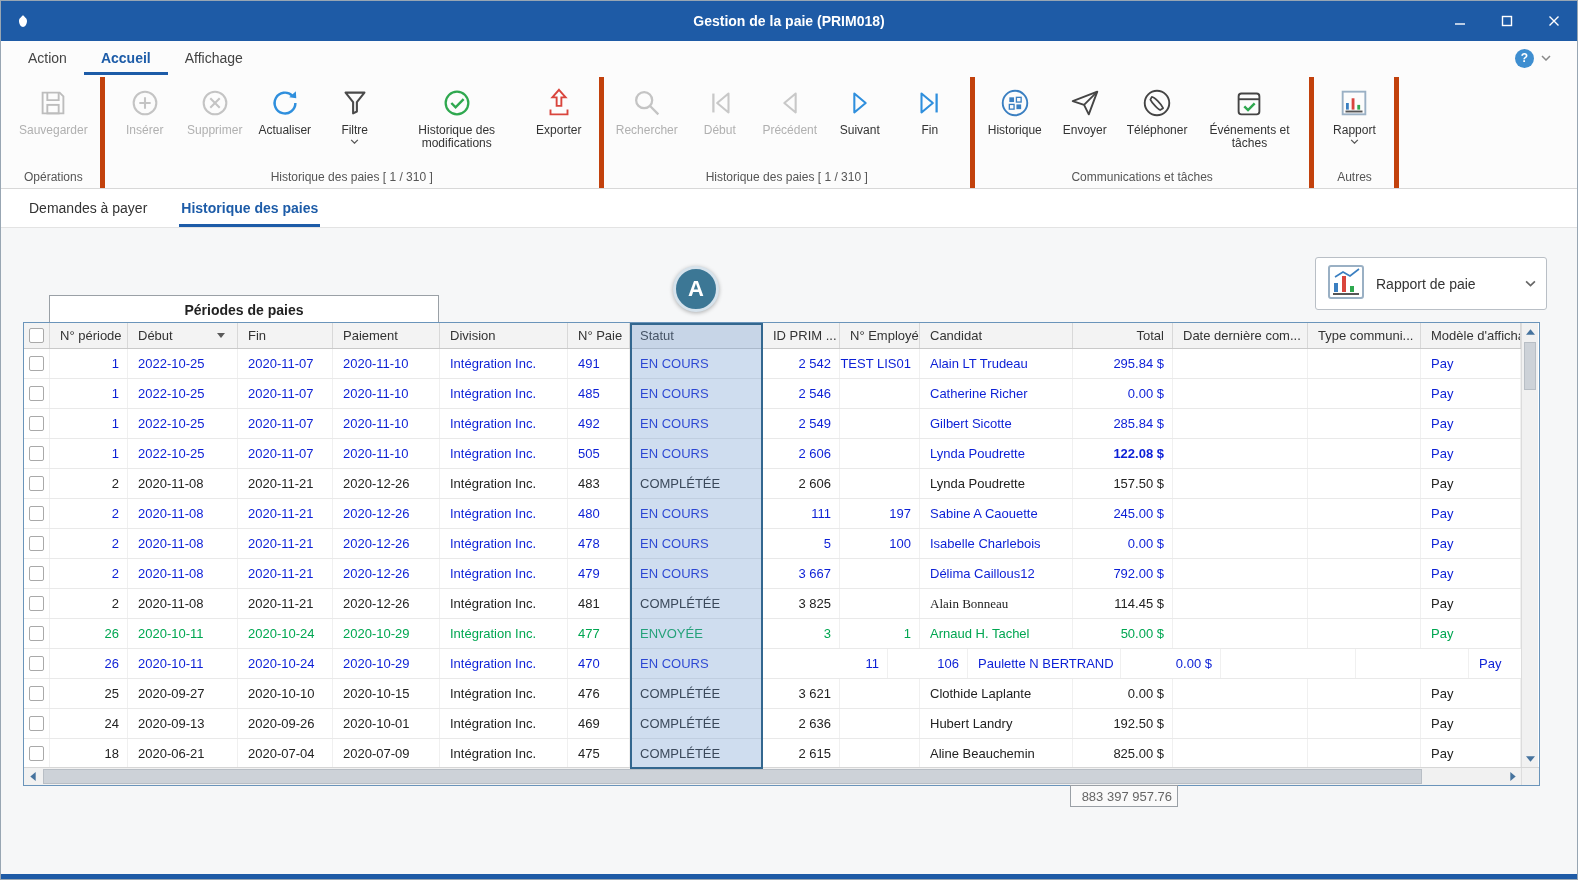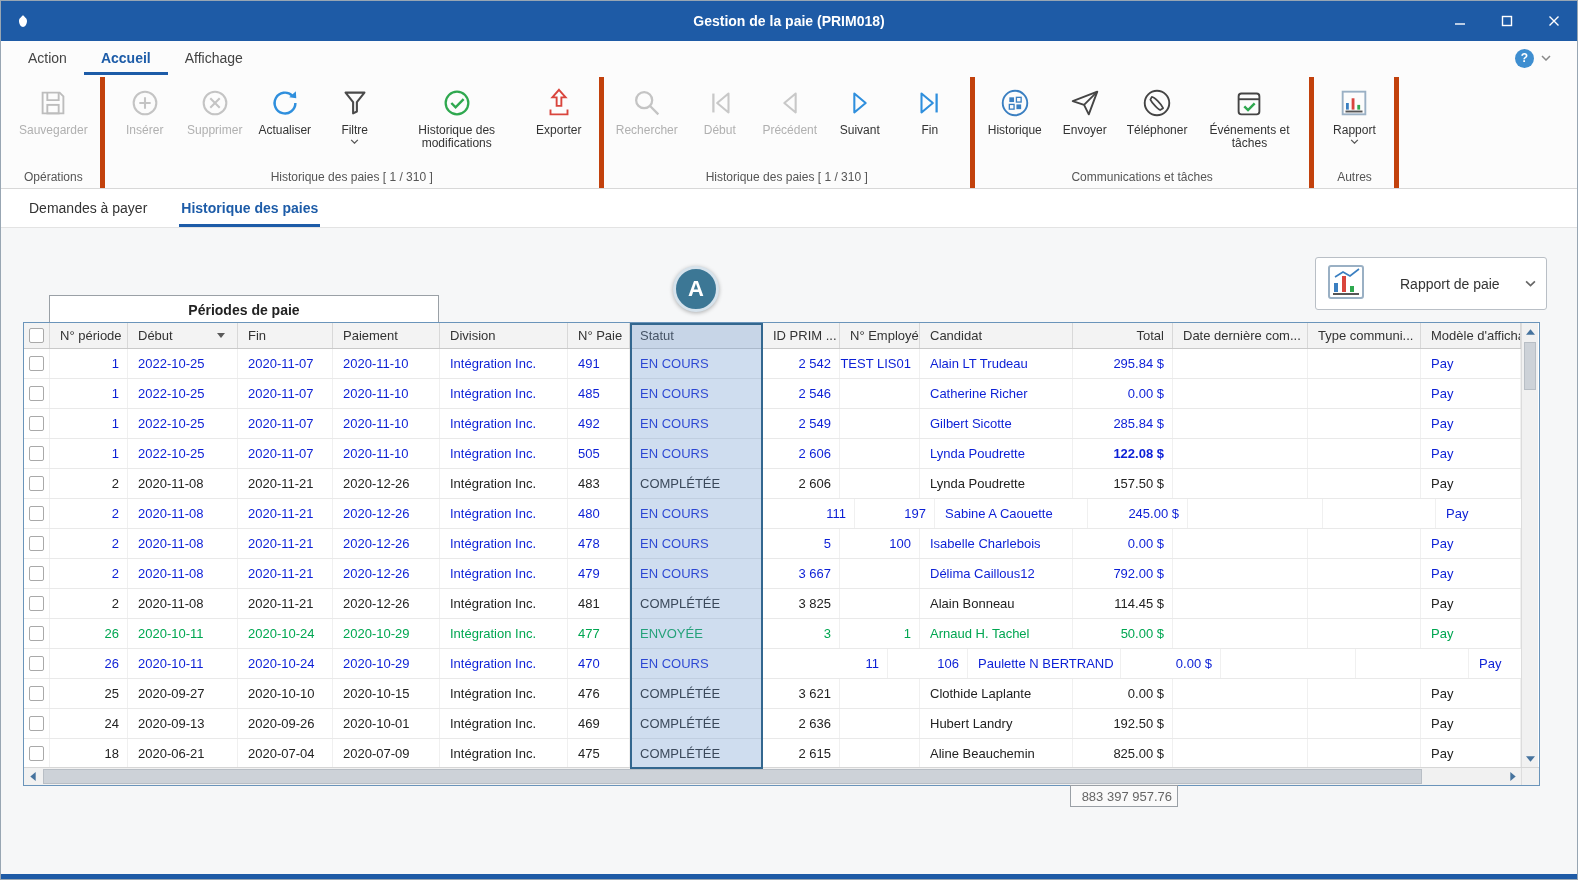--- a/index.html
+++ b/index.html
@@ -33,21 +33,21 @@
   .btn-chev { margin-top:2px; }
 
   
   .tabrow { height:38px; flex:none; background:#fff; display:flex; align-items:stretch; padding-left:26px; gap:30px; border-bottom:1px solid #e3e3e3; }
   .doc-tab { display:flex; align-items:center; font-size:14px; color:#333; padding:0 2px; cursor:default; }
   .doc-tab.active { color:#1d5ca8; font-weight:700; box-shadow:inset 0 -3px 0 #1d5ca8; }
 
   
   .main { flex:1; position:relative; background:#f6f7f8; }
   .report-btn { position:absolute; top:29px; right:30px; width:232px; height:53px; background:#fff; border:1px solid #b9bfc6; border-radius:3px; display:flex; align-items:center; padding:0 10px; box-sizing:border-box; gap:10px; cursor:default; }
-  .rb-label { font-size:14px; color:#333; flex:1;margin-left:24px; }
+  .rb-label { font-size:14px; color:#333; flex:1; }
   .periodes-box { position:absolute; left:48px; top:67px; width:390px; height:28px; border:1px solid #9aa0a6; border-bottom:none; background:#fff; display:flex; align-items:center; justify-content:center; font-size:14px; font-weight:700; color:#222; box-sizing:border-box; }
 
   
   .grid-wrap { position:absolute; left:22px; top:94px; border:1px solid #6a94ba; background:#fff; }
   .grid-top { display:flex; }
   .grid-main { width:1497px; }
   .grid-header { display:flex; height:26px; background:#f3f3f3; border-bottom:1px solid #c9c9c9; box-sizing:border-box; }
   .hcell { display:flex; align-items:center; padding:0 8px 0 10px; font-size:13px; color:#333; border-right:1px solid #d8d8d8; box-sizing:border-box; flex:none; white-space:nowrap; overflow:hidden; }
   .hcell.col-check, .gcell.col-check { justify-content:center; padding:0; }
   .grid-body { height:418px; overflow:hidden; }
@@ -342,21 +342,21 @@
             <path d="M7 31h26" stroke="#555" stroke-width="2"></path>
             <path d="M9 14l8-5 7 4 9-7" fill="none" stroke="#3a7fc1" stroke-width="1.6"></path>
           </svg>
       </span>
       <span class="rb-label">Rapport de paie</span>
       <svg width="11" height="7" viewBox="0 0 10 6">
           <path d="M1 1l4 4 4-4" fill="none" stroke="#666" stroke-width="1.5"></path>
         </svg>
     </div>
 
-    <div class="periodes-box">Périodes de paie</div>
+    <div class="periodes-box">Périodes de paies</div>
 
     <div class="grid-wrap">
       <div class="grid-top">
         <div class="grid-main">
           <div class="grid-header">
               <div class="hcell col-check" style="width: 26px;">
                 <span class="cb"></span>
               </div>
               <div class="hcell" style="width: 78px;">
                 <span>N° période</span>
@@ -502,21 +502,21 @@
                 <div class="gcell col-check" style="width: 26px;">
                   <span class="cb"></span>
                 </div>
                 <div class="gcell" style="width: 78px; justify-content: flex-end;">2</div>
                 <div class="gcell" style="width: 110px;">2020-11-08</div>
                 <div class="gcell" style="width: 95px;">2020-11-21</div>
                 <div class="gcell" style="width: 107px;">2020-12-26</div>
                 <div class="gcell" style="width: 128px;">Intégration Inc.</div>
                 <div class="gcell" style="width: 62px;">480</div>
                 <div class="gcell" style="width: 133px;">EN COURS</div>
-                <div class="gcell" style="width: 92px; justify-content: flex-end;">111</div>
+                <div class="gcell" style="width: 77px; justify-content: flex-end;">111</div>
                 <div class="gcell" style="width: 80px; justify-content: flex-end;">197</div>
                 <div class="gcell" style="width: 153px;">Sabine A Caouette</div>
                 <div class="gcell" style="width: 100px; justify-content: flex-end;">245.00 $</div>
                 <div class="gcell" style="width: 135px;"></div>
                 <div class="gcell" style="width: 113px;"></div>
                 <div class="gcell" style="width: 100px;">Pay</div>
               </div>
               <div class="grow c-blue">
                 <div class="gcell col-check" style="width: 26px;">
                   <span class="cb"></span>
@@ -561,21 +561,21 @@
                 </div>
                 <div class="gcell" style="width: 78px; justify-content: flex-end;">2</div>
                 <div class="gcell" style="width: 110px;">2020-11-08</div>
                 <div class="gcell" style="width: 95px;">2020-11-21</div>
                 <div class="gcell" style="width: 107px;">2020-12-26</div>
                 <div class="gcell" style="width: 128px;">Intégration Inc.</div>
                 <div class="gcell" style="width: 62px;">481</div>
                 <div class="gcell" style="width: 133px;">COMPLÉTÉE</div>
                 <div class="gcell" style="width: 77px; justify-content: flex-end;">3 825</div>
                 <div class="gcell" style="width: 80px; justify-content: flex-end;"></div>
-                <div class="gcell" style="width: 153px;">Alain Bonneau</div>
+                <div class="gcell" style="width: 153px; font-family: Liberation Serif, serif;">Alain Bonneau</div>
                 <div class="gcell" style="width: 100px; justify-content: flex-end;">114.45 $</div>
                 <div class="gcell" style="width: 135px;"></div>
                 <div class="gcell" style="width: 113px;"></div>
                 <div class="gcell" style="width: 100px;">Pay</div>
               </div>
               <div class="grow c-green">
                 <div class="gcell col-check" style="width: 26px;">
                   <span class="cb"></span>
                 </div>
                 <div class="gcell" style="width: 78px; justify-content: flex-end;">26</div>

